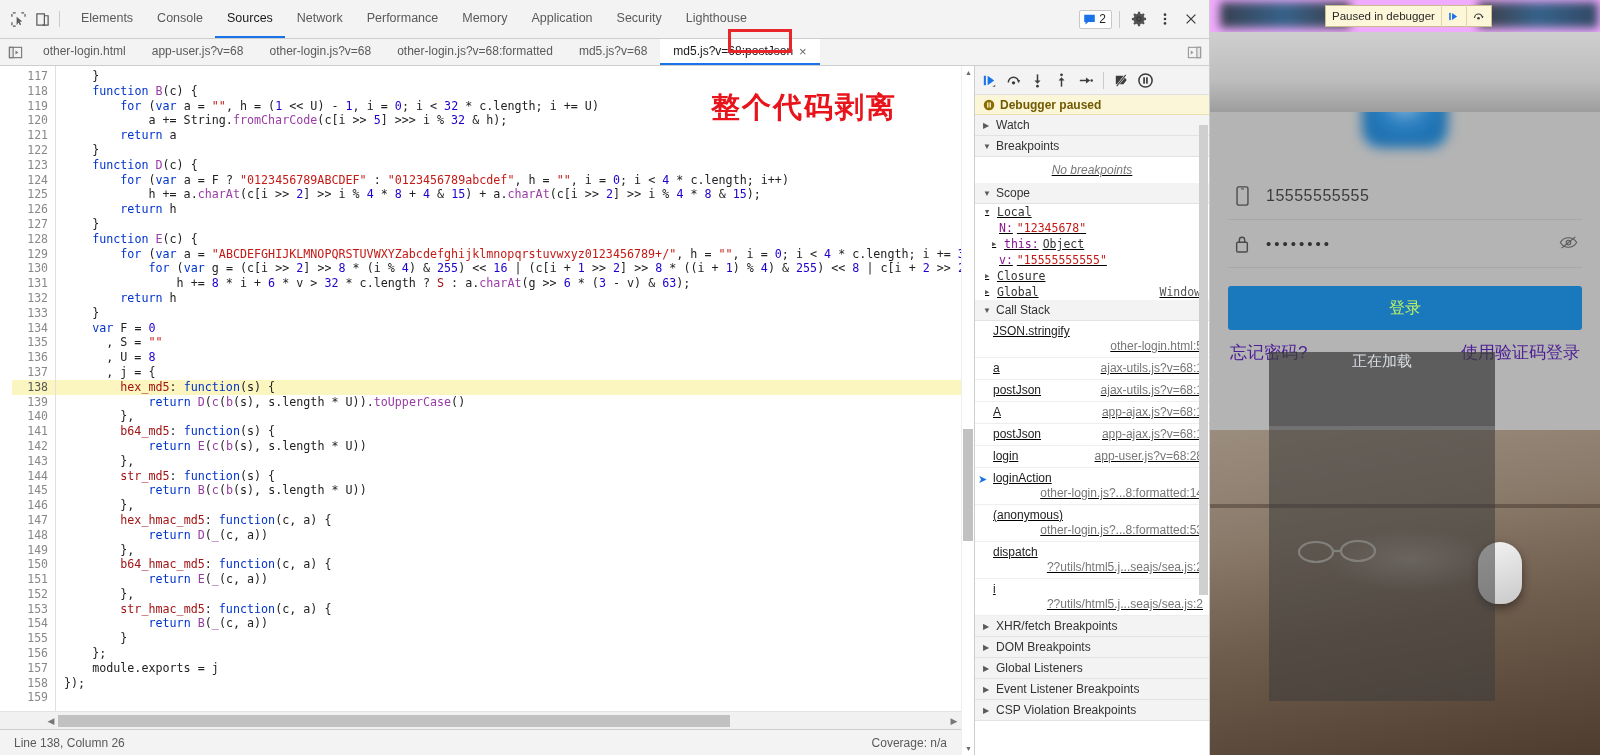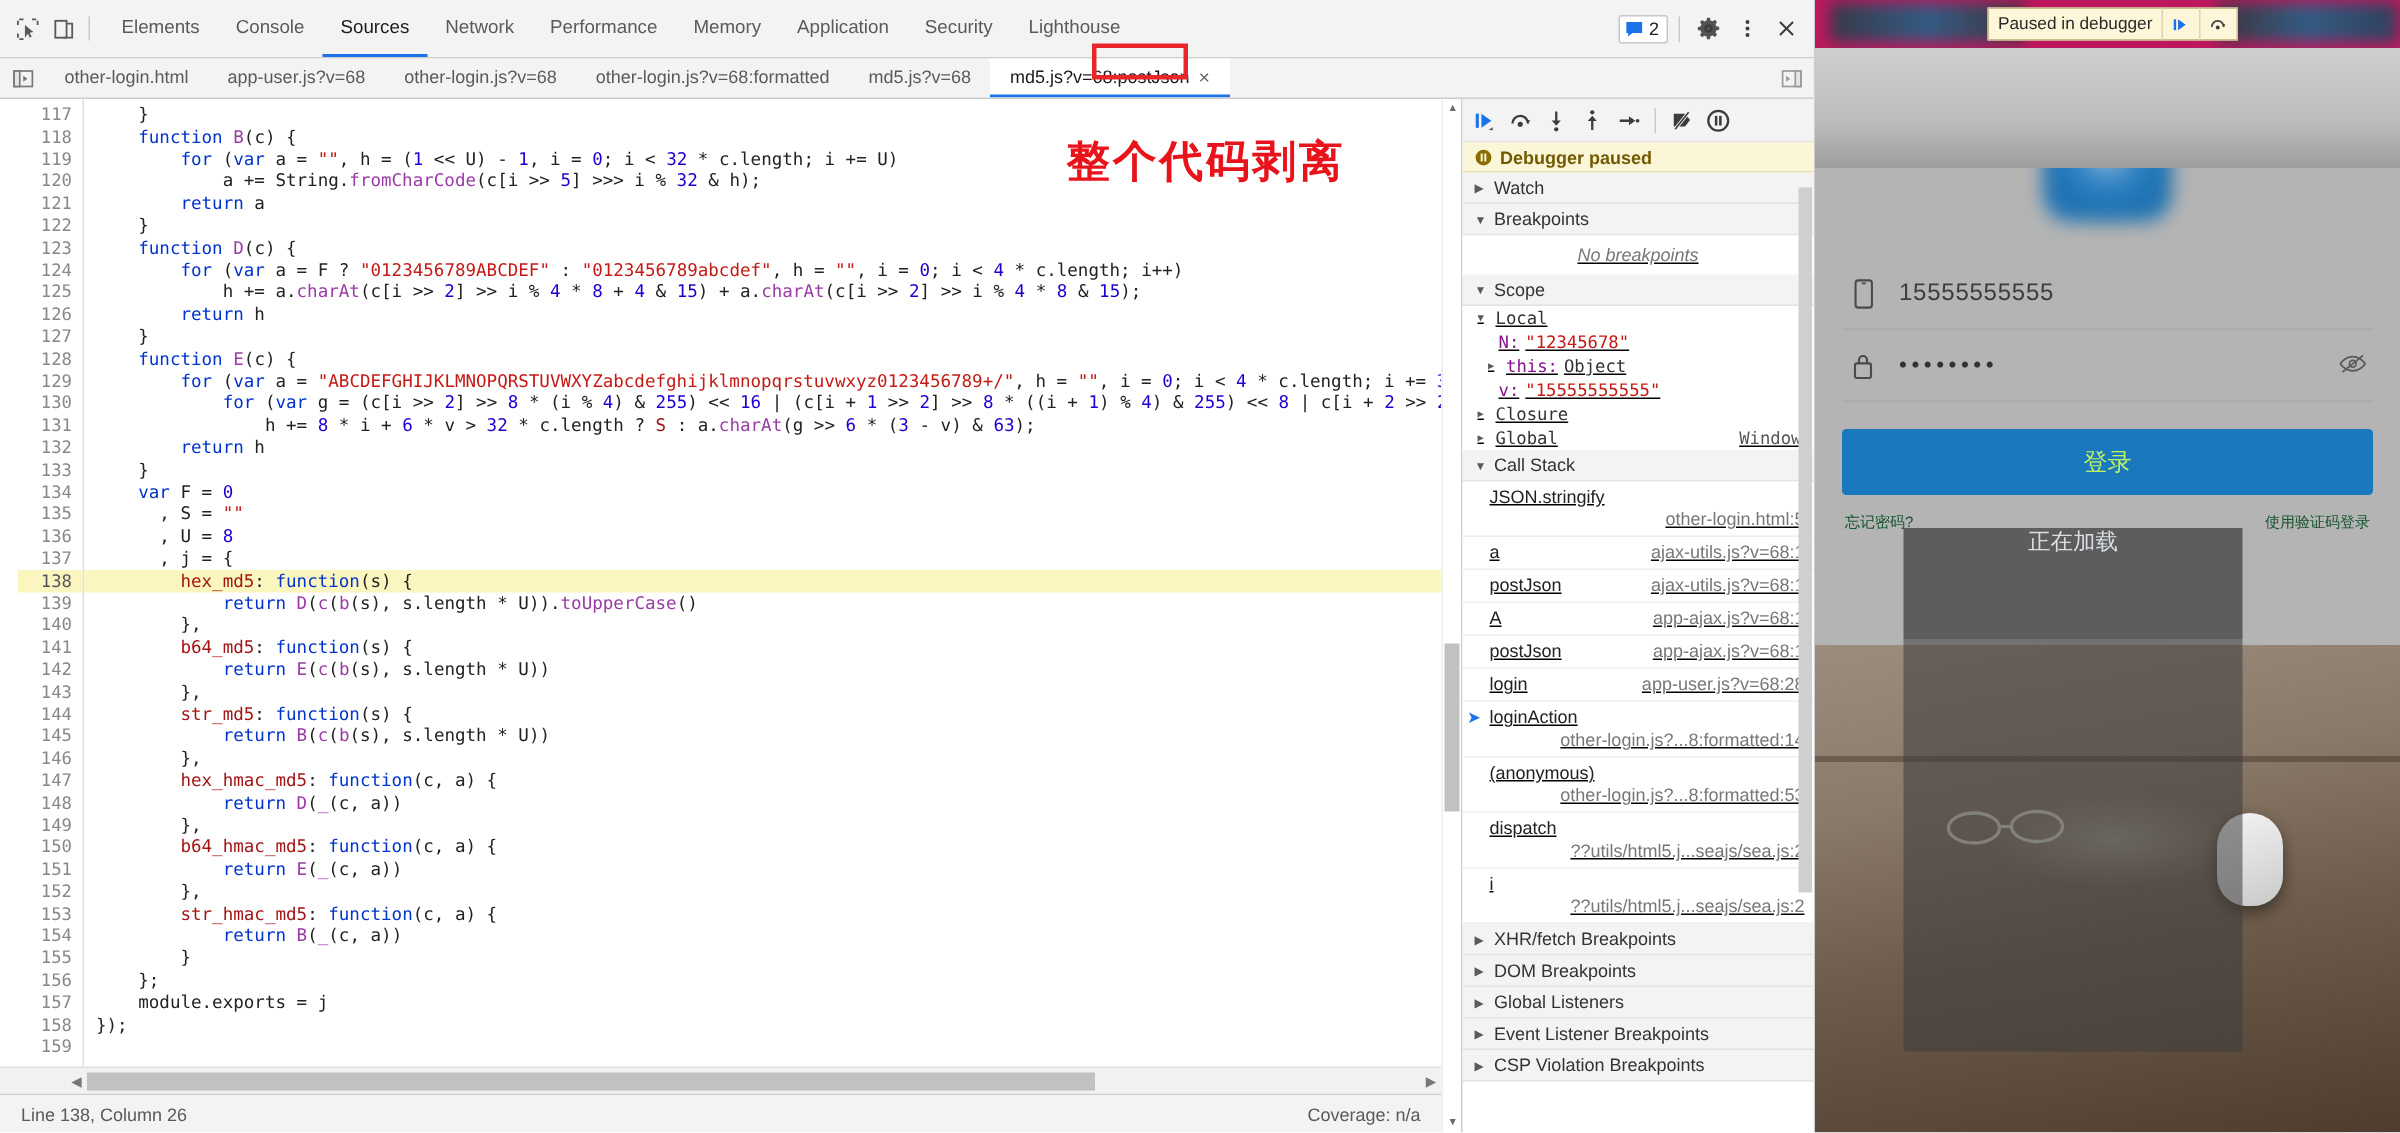--- a/index.html
+++ b/index.html
@@ -239,21 +239,21 @@
   .dbg-scroll-col .thumb2 {
     position: absolute; right: 1px; top: 30px; width: 9px; height: 470px; background: #cfcfcf;
   }
 
   
   #browser {
     width: 390px; height: 755px; position: relative; overflow: hidden;
     background: #b4b4b4;
   }
   .br-chrome {
-    height: 32px; background: #be185d; position: relative;
+    height: 32px; background: #f0abfc; position: relative;
     display: flex; align-items: center;
   }
   .br-blur-l {
     position: absolute; left: 10px; top: 2px; width: 130px; height: 26px;
     background: linear-gradient(90deg,#2f3b48,#2d5f85,#35363a);
     filter: blur(5px); opacity: .95;
   }
   .br-blur-r {
     position: absolute; left: 268px; top: 2px; width: 120px; height: 26px;
     background: linear-gradient(90deg,#35363a,#2d5f85,#28435c);
@@ -287,21 +287,21 @@
   .fld .ic { width: 20px; display: flex; align-items: center; justify-content: center; }
   .fld .val { font-size: 16px; color: #3d3d3d; letter-spacing: .5px; }
   .fld .dots { font-size: 15px; color: #333; letter-spacing: 3px; }
   .fld .eye { margin-left: auto; padding-right: 4px; cursor: pointer; }
   .login-btn {
     margin-top: 18px; height: 44px; background: #1a79bd; border-radius: 3px;
     display: flex; align-items: center; justify-content: center;
     color: #bef264; font-size: 16px; cursor: pointer;
   }
   .links { display: flex; justify-content: space-between; margin-top: 11px; padding: 0 2px; }
-  .links span { font-size: 10px; color: #14532d; cursor: pointer; }
+  .links span { font-size: 17px; color: #4c1d95; cursor: pointer; }
   .loading-modal {
     position: absolute; left: 59px; top: 320px; width: 226px; height: 74px;
     background: rgba(60,60,60,.72);
     display: flex; align-items: flex-start; justify-content: center;
     color: #d9dee3; font-size: 15px; z-index: 9;
   }
   .loading-tail {
     position: absolute; left: 59px; top: 394px; width: 226px; height: 275px;
     background: rgba(60,60,60,.55); z-index: 8;
   }

